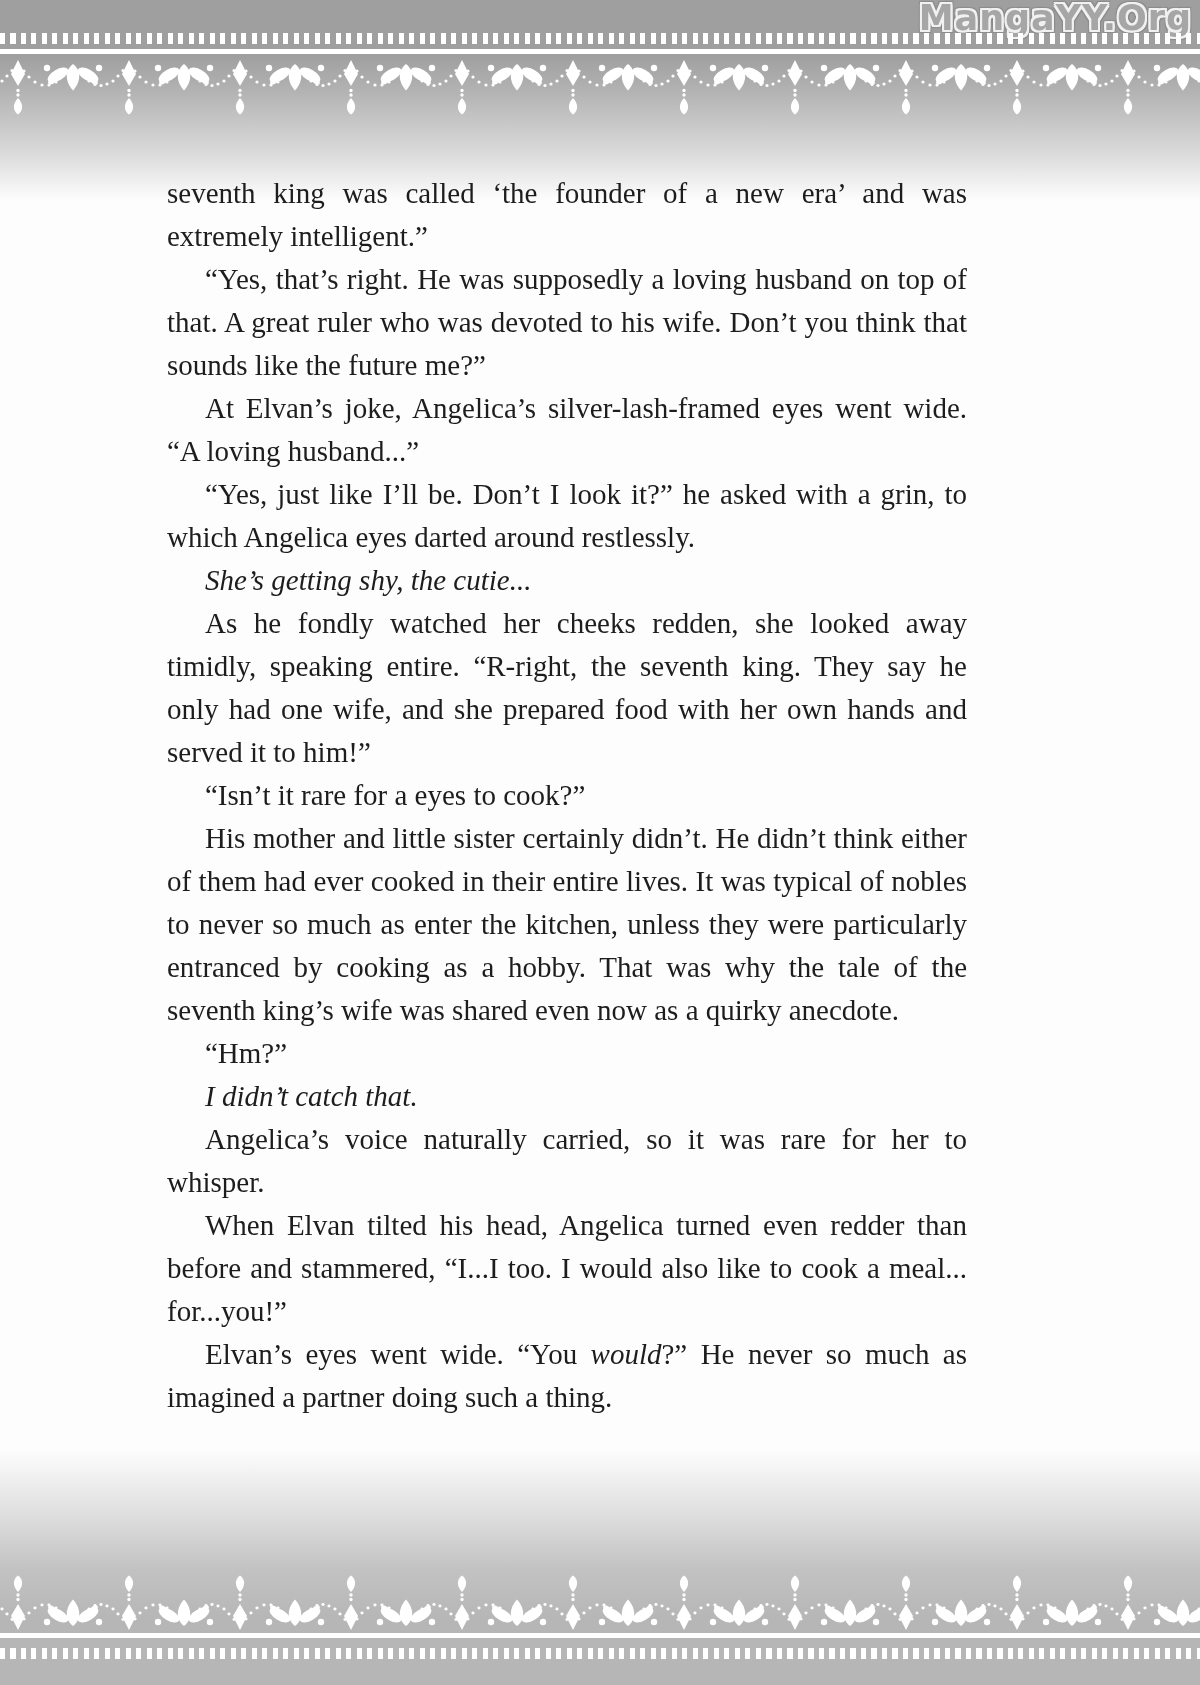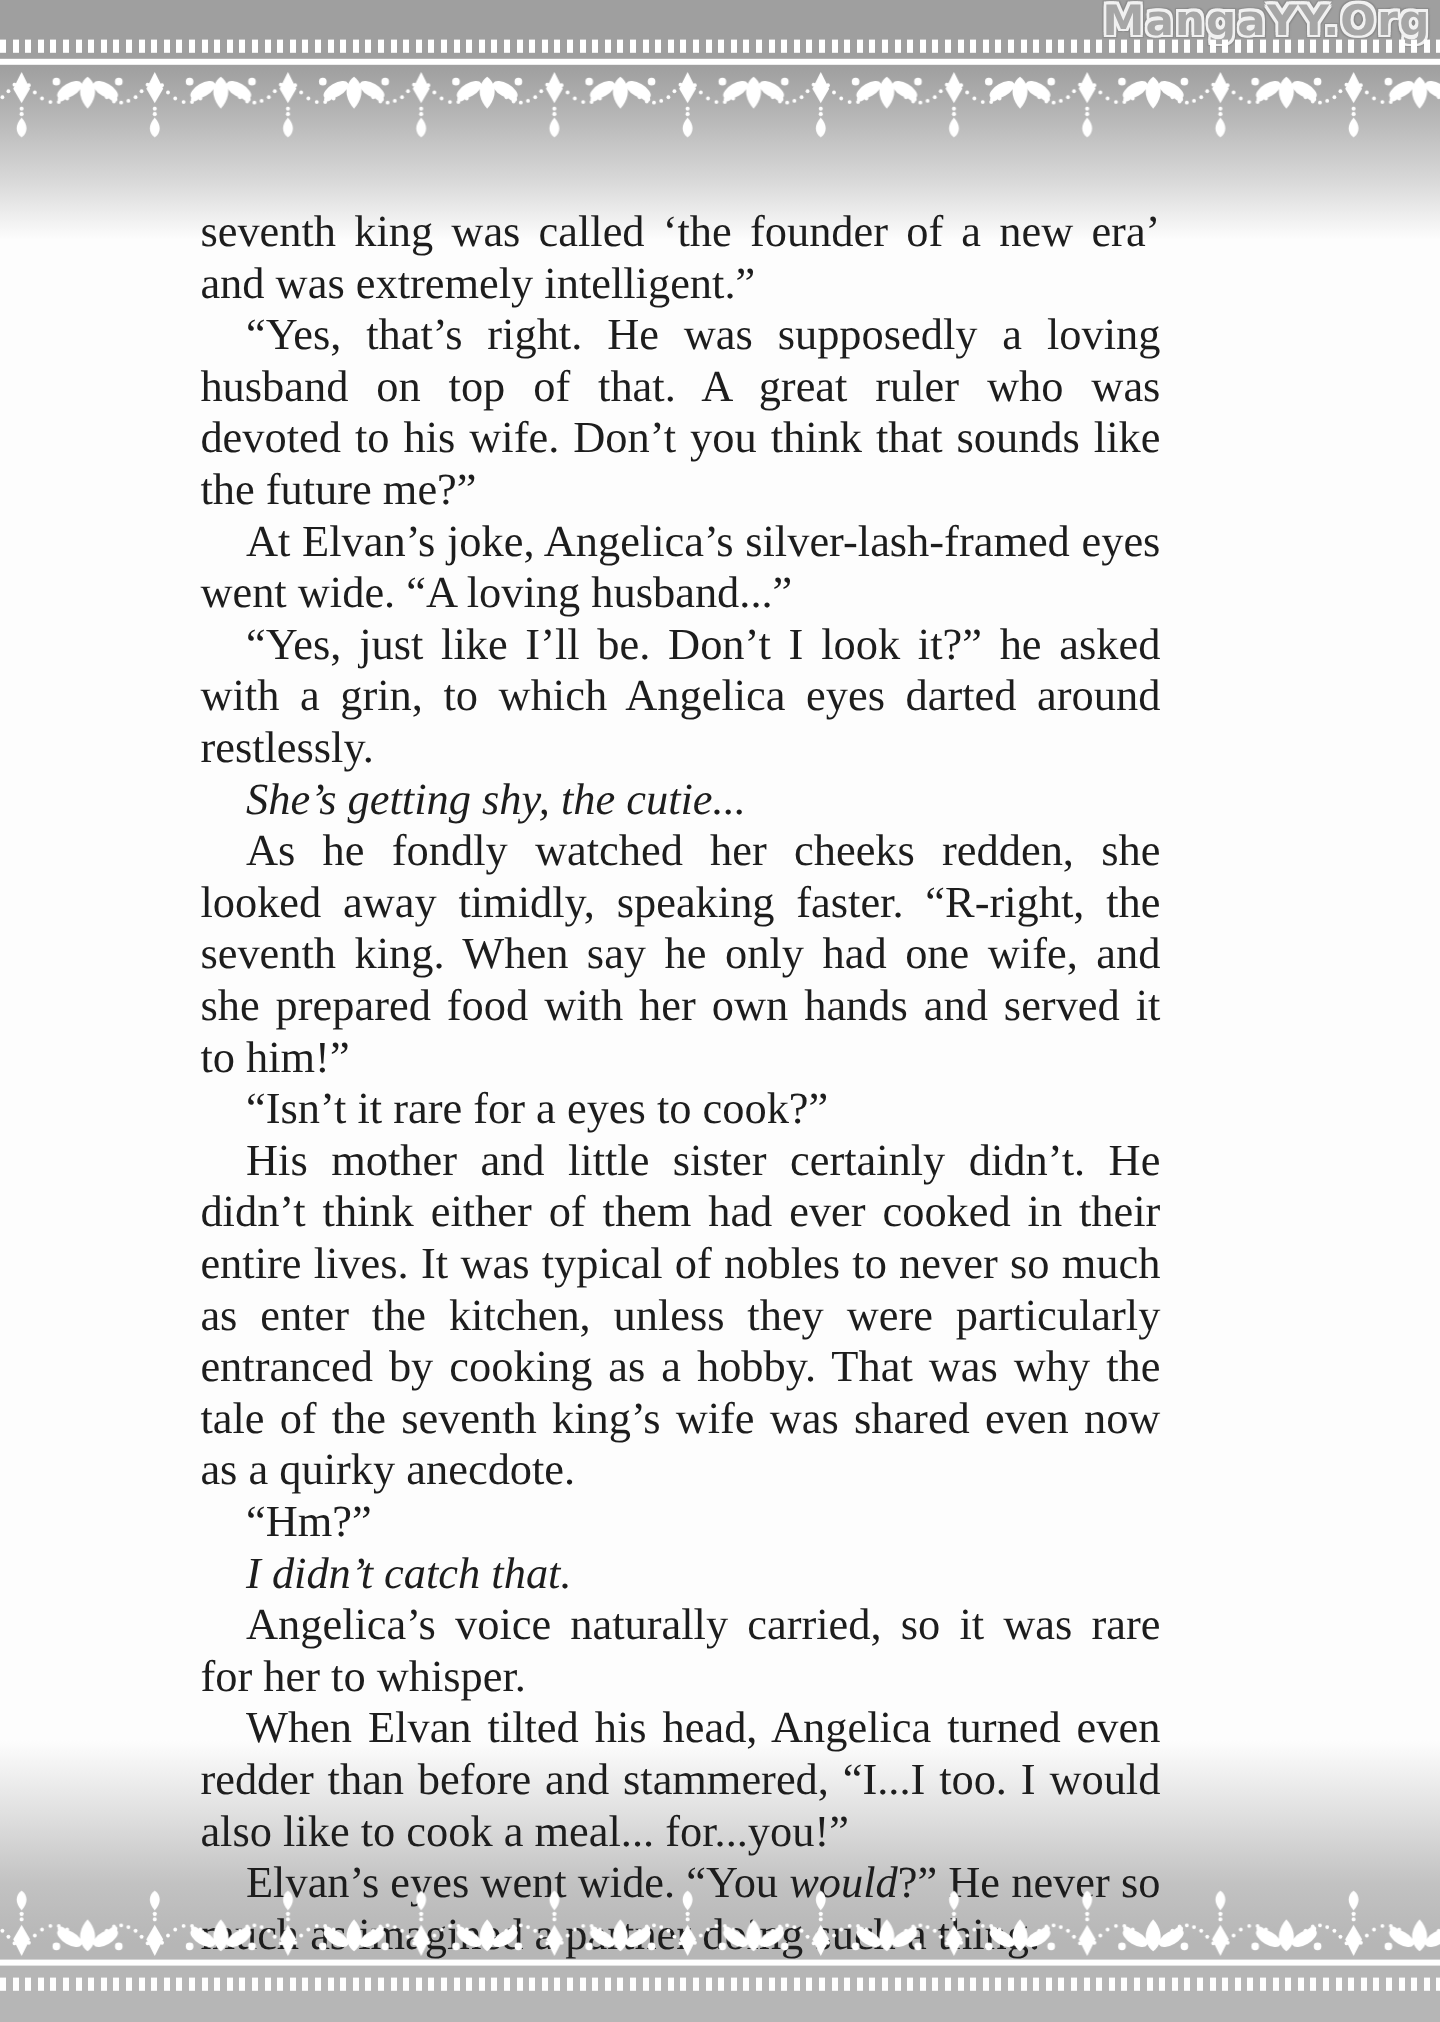--- a/index.html
+++ b/index.html
@@ -46,21 +46,21 @@
     text-shadow:
       -2px -2px 0 var(--watermark-outline), 2px -2px 0 var(--watermark-outline),
       -2px  2px 0 var(--watermark-outline), 2px  2px 0 var(--watermark-outline),
        0   -2px 0 var(--watermark-outline), 0    2px 0 var(--watermark-outline),
       -2px  0   0 var(--watermark-outline), 2px  0   0 var(--watermark-outline),
       -3px -3px 1px var(--watermark-edge), 3px -3px 1px var(--watermark-edge),
       -3px  3px 1px var(--watermark-edge), 3px  3px 1px var(--watermark-edge);
   }
   .text-block{
     position:absolute;left:167px;top:172px;width:800px;
-    font-size:37px;line-height:43px;color:var(--text);
+    font-size:29px;line-height:43px;color:var(--text);
     text-align:justify;
   }
   .text-block p{margin:0;text-indent:38px;}
   .text-block p.no-indent{text-indent:0;}
   .text-block em{}
 </style>
 </head>
 <body>
 
 <div class="page">
@@ -106,21 +106,21 @@
       <rect width="1200" height="64" fill="url(#lacePat)"></rect>
     </svg>
   </div>
 
   <div class="text-block">
       <p class="no-indent"><span>seventh king was called ‘the founder of a new era’ and was extremely intelligent.”</span></p>
       <p><span>“Yes, that’s right. He was supposedly a loving husband on top of that. A great ruler who was devoted to his wife. Don’t you think that sounds like the future me?”</span></p>
       <p><span>At Elvan’s joke, Angelica’s silver-lash-framed eyes went wide. “A loving husband...”</span></p>
       <p><span>“Yes, just like I’ll be. Don’t I look it?” he asked with a grin, to which Angelica eyes darted around restlessly.</span></p>
       <p><em>She’s getting shy, the cutie...</em></p>
-      <p><span>As he fondly watched her cheeks redden, she looked away timidly, speaking faster. “R-right, the seventh king. When say he only had one wife, and she prepared food with her own hands and served it to him!”</span></p>
+      <p><span>As he fondly watched her cheeks redden, she looked away timidly, speaking entire. “R-right, the seventh king. They say he only had one wife, and she prepared food with her own hands and served it to him!”</span></p>
       <p><span>“Isn’t it rare for a eyes to cook?”</span></p>
       <p><span>His mother and little sister certainly didn’t. He didn’t think either of them had ever cooked in their entire lives. It was typical of nobles to never so much as enter the kitchen, unless they were particularly entranced by cooking as a hobby. That was why the tale of the seventh king’s wife was shared even now as a quirky anecdote.</span></p>
       <p><span>“Hm?”</span></p>
       <p><em>I didn’t catch that.</em></p>
       <p><span>Angelica’s voice naturally carried, so it was rare for her to whisper.</span></p>
       <p><span>When Elvan tilted his head, Angelica turned even redder than before and stammered, “I...I too. I would also like to cook a meal... for...you!”</span></p>
       <p><span>Elvan’s eyes went wide. “You </span><em>would</em><span>?” He never so much as imagined a partner doing such a thing.</span></p>
     </div>
 
   <div class="lace bottom">

